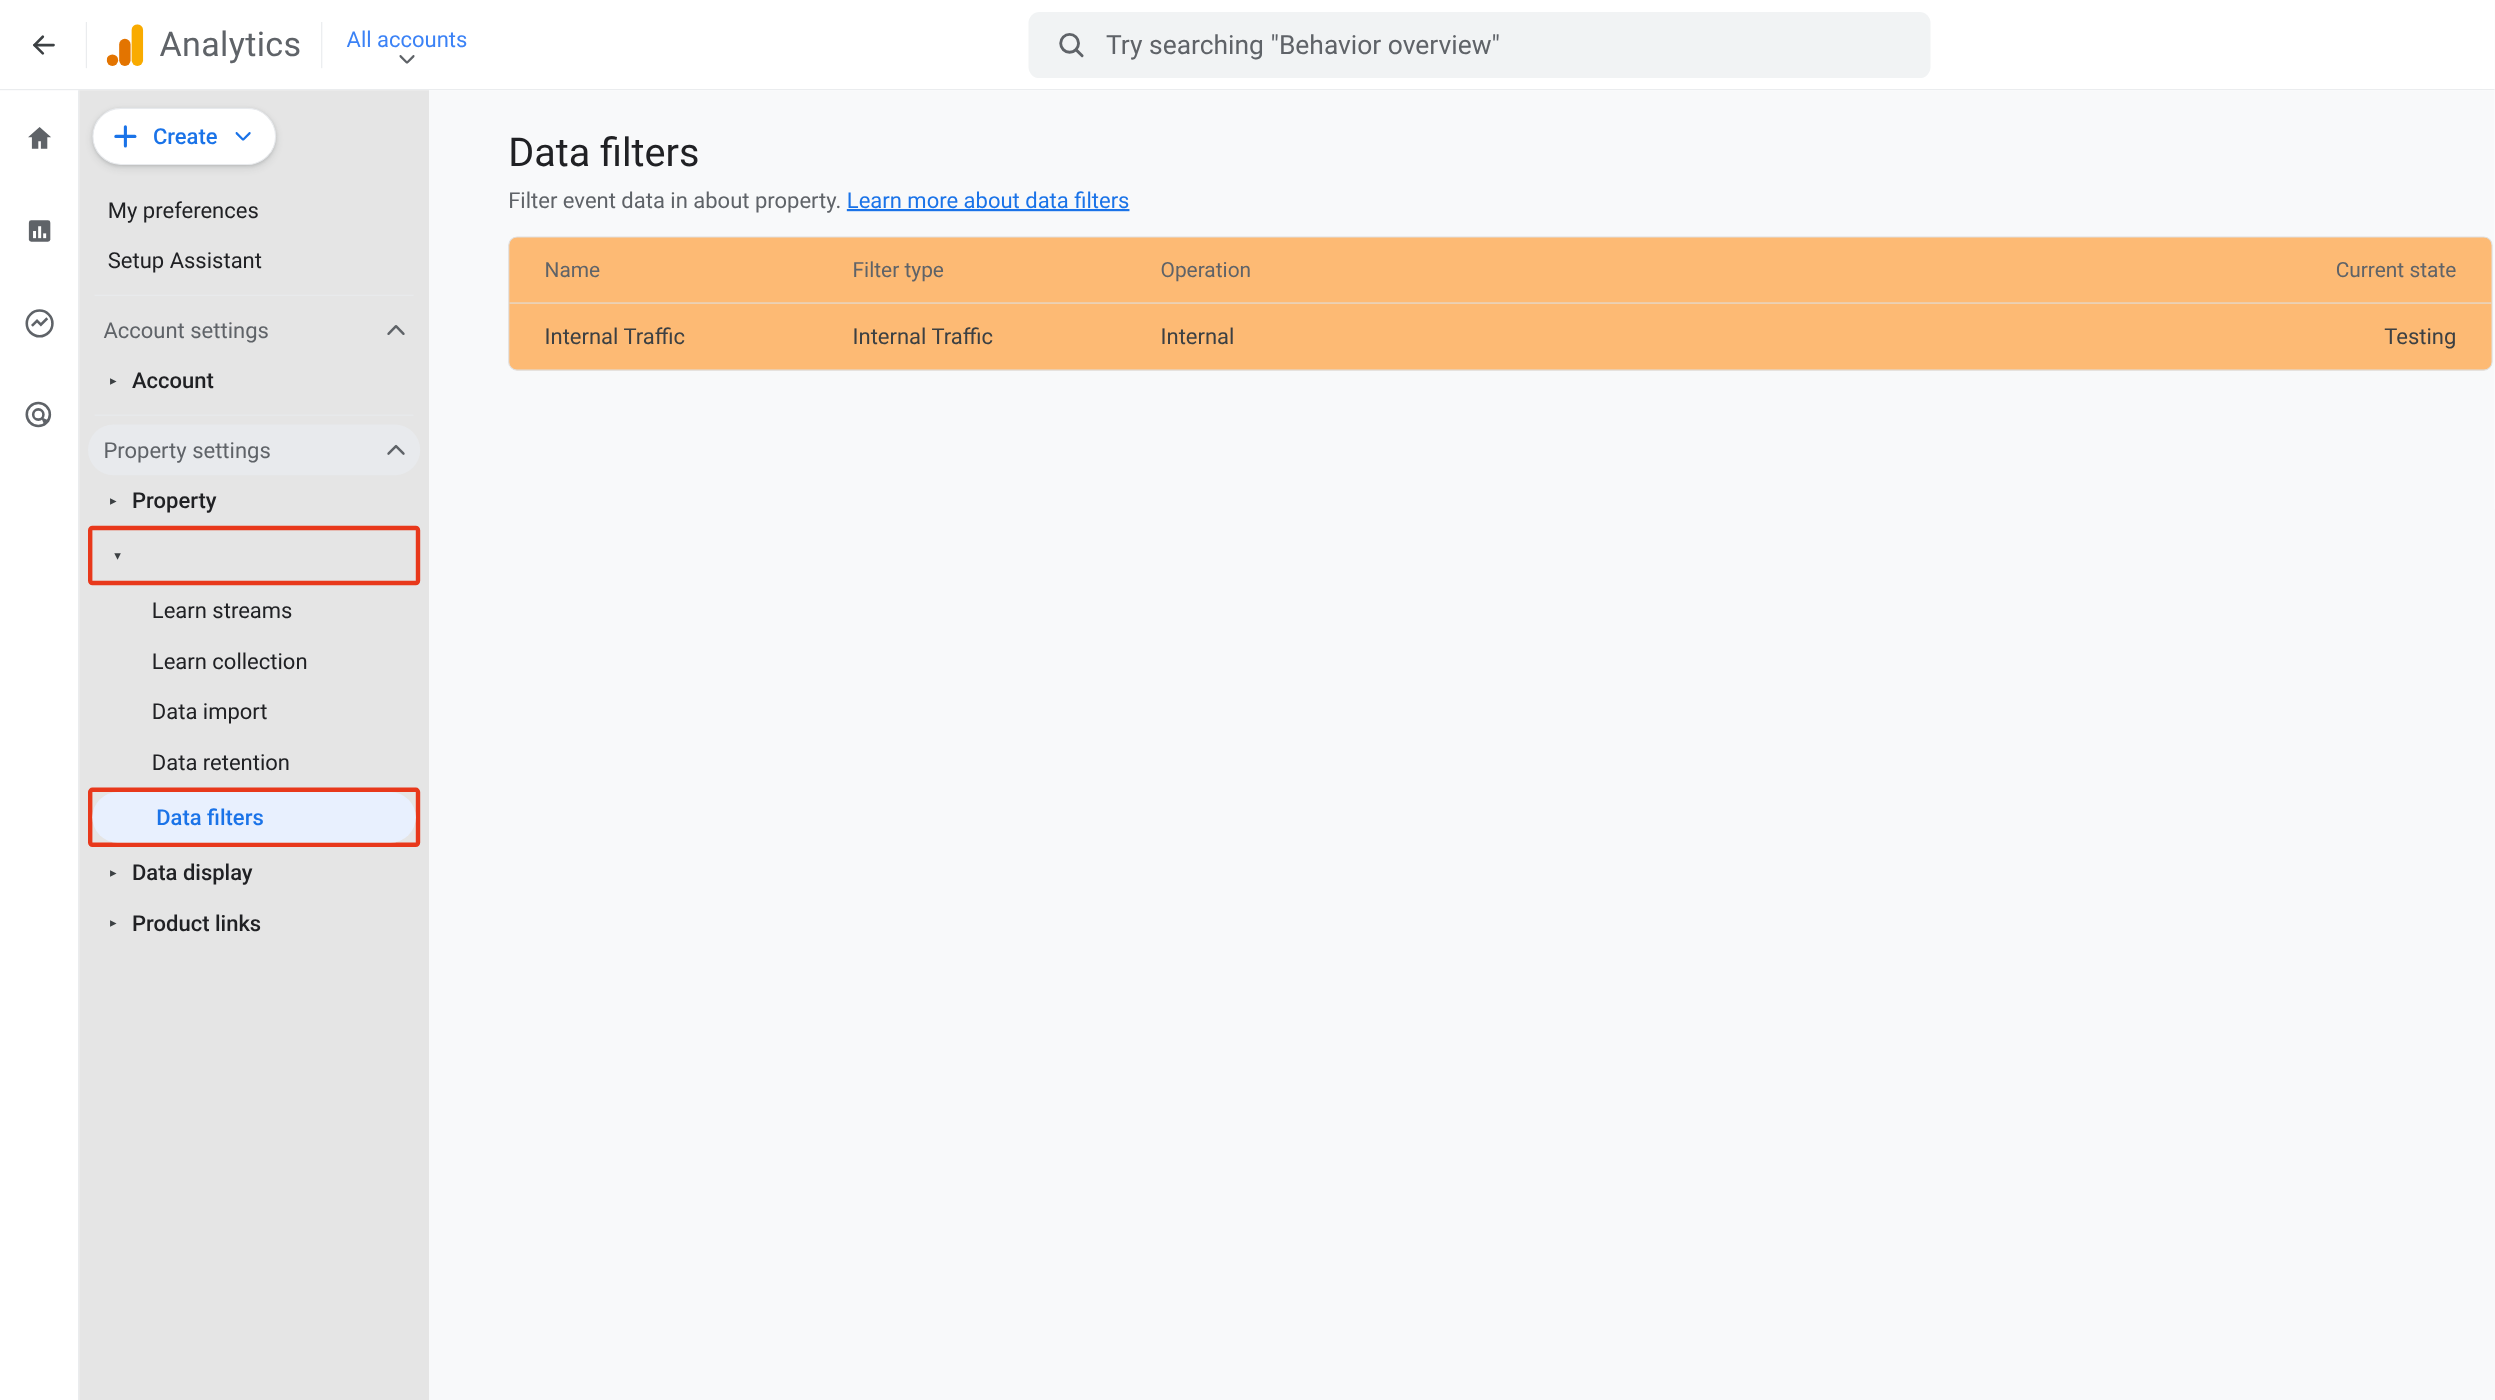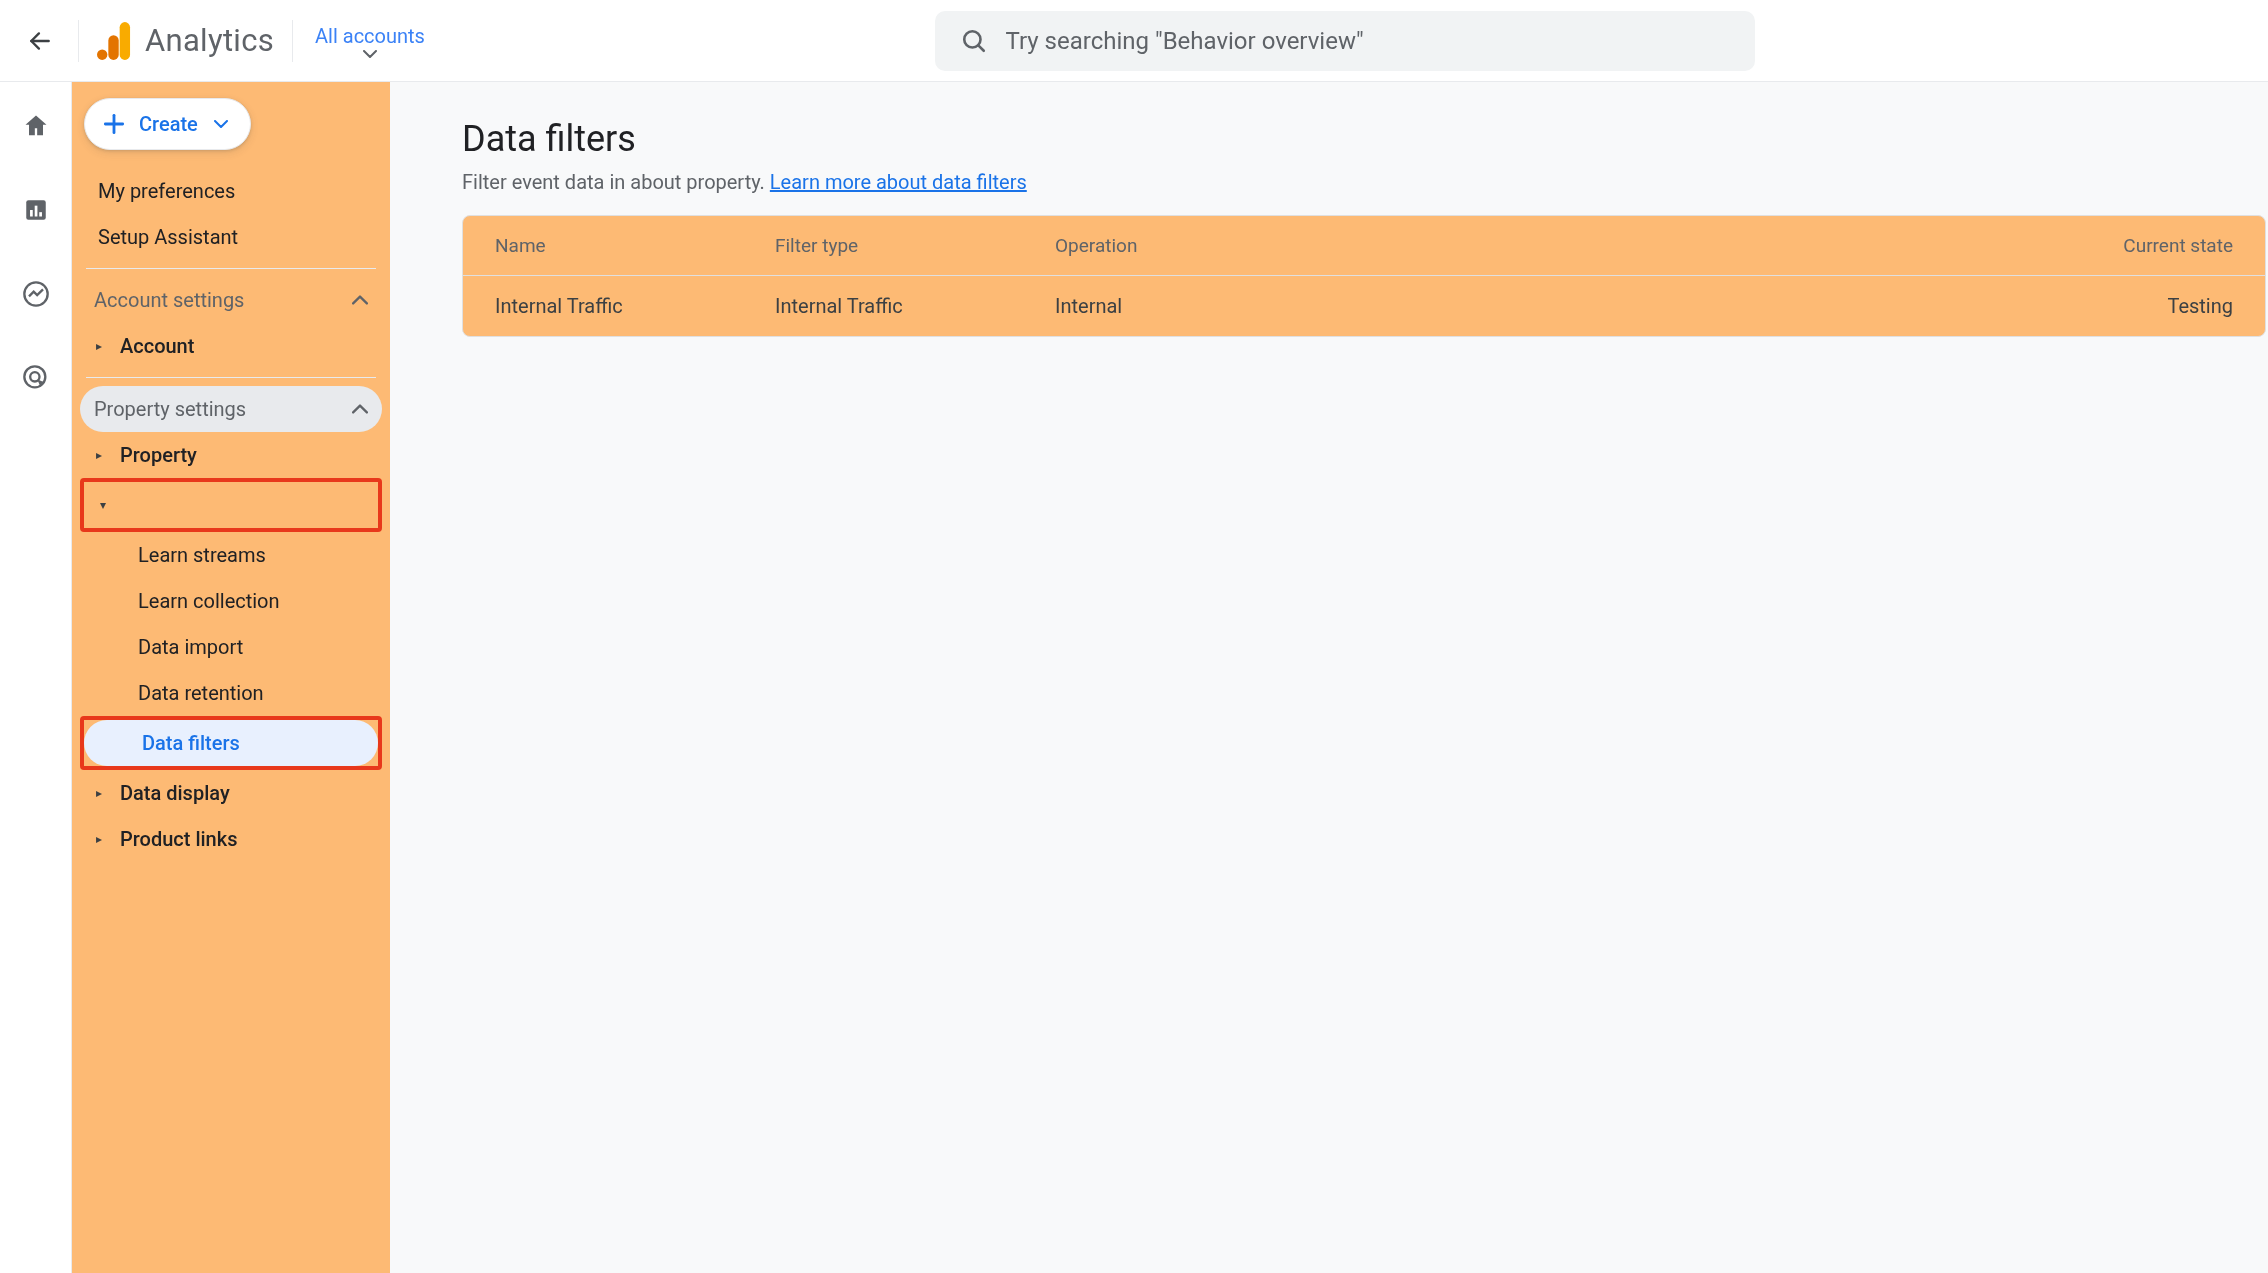--- a/index.html
+++ b/index.html
@@ -16,26 +16,26 @@
 
 .searchbox { flex:0 0 820px; margin-left:auto; margin-right:auto; background:#f1f3f4; border-radius:10px; height:60px; display:flex; align-items:center; padding:0 26px; gap:18px; color:#5f6368; }
 .searchbox input { border:none; background:transparent; font-size:24px; color:#5f6368; width:100%; outline:none; }
 .searchbox input::placeholder { color:#5f6368; }
 
 
 .shell { display:flex; height:calc(100vh - 82px); }
 .rail { width:72px; border-right:1px solid #e8eaed; display:flex; flex-direction:column; align-items:center; padding-top:24px; gap:44px; }
 .rail-btn { width:40px; height:40px; display:flex;align-items:center;justify-content:center;border:none;background:none;cursor:pointer;border-radius:50%; color:#5f6368; }
 
-.admin-panel { width:318px; background:#fdba74; padding:16px 8px 40px 8px; overflow-y:auto; }
+.admin-panel { width:318px; background:#e5e5e5; padding:16px 8px 40px 8px; overflow-y:auto; }
 .create-btn { background:#fff; border:1px solid #e8eaed; box-shadow:0 1px 3px rgba(60,64,67,.18),0 3px 8px rgba(60,64,67,.12); border-radius:999px; display:flex; align-items:center; gap:12px; padding:12px 22px 12px 16px; color:#1a73e8; font-size:20px; font-weight:500; cursor:pointer; margin:0 0 18px 4px; }
 .create-btn .plus { font-size:28px; font-weight:500; }
 .create-btn .caret { color:#1a73e8; margin-left:4px; }
 
-.nav-item, .nav-group, .nav-sub { display:flex; align-items:center; height:46px; padding:0 14px; border:none; background:none; width:100%; text-align:center; cursor:pointer; font-size:20px; color:#202124; border-radius:999px 0 0 999px;}
+.nav-item, .nav-group, .nav-sub { display:flex; align-items:center; height:46px; padding:0 14px; border:none; background:none; width:100%; text-align:right; cursor:pointer; font-size:20px; color:#202124; border-radius:999px 0 0 999px;}
 .nav-item { font-weight:400; padding-left:18px; }
 .nav-group { color:#5f6368; justify-content:space-between; }
 .nav-group.filled { background:#e8eaed; border-radius:999px; }
 .nav-sub { padding-left:12px; gap:14px; font-weight:500; }
 .nav-sub .caret { width:14px; color:#3c4043; font-size:12px; }
 .nav-leaf { padding-left:58px; font-weight:400; }
 .nav-leaf.active { background:#e8f0fe; color:#1a73e8; font-weight:500; border-radius:999px; }
 .hr { height:1px; background:#e8eaed; margin:8px 6px; }
 
 

